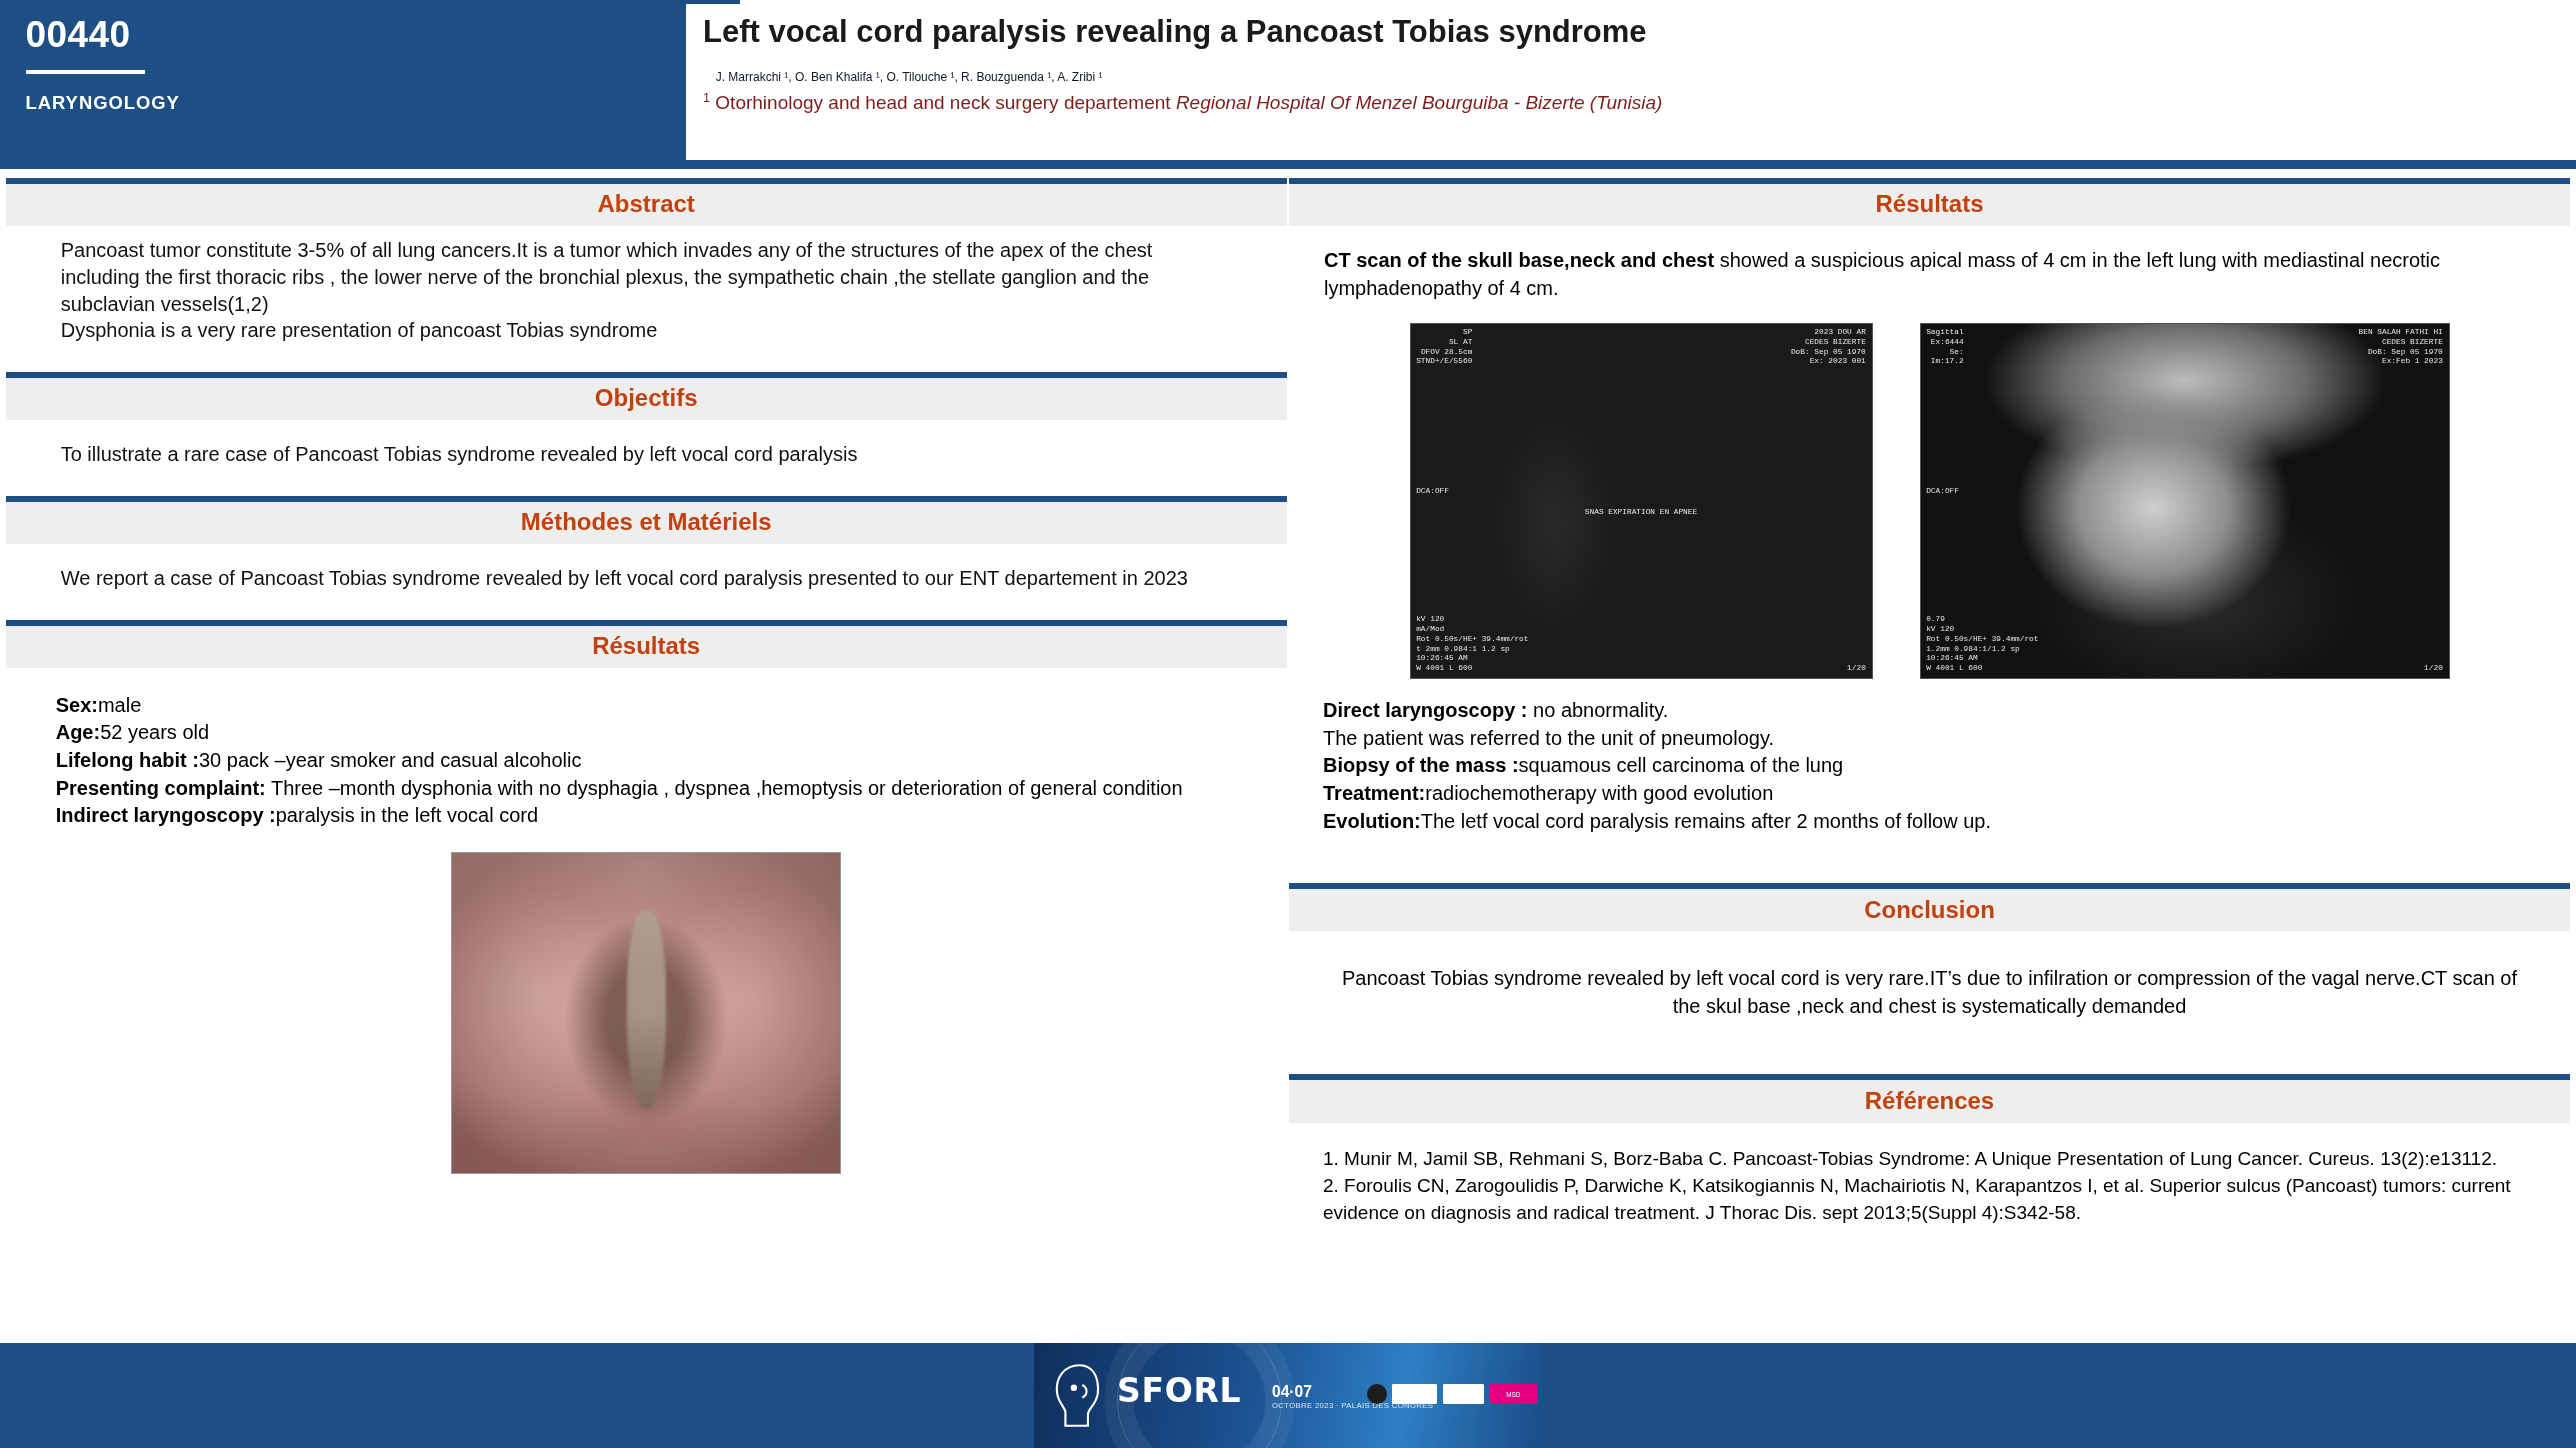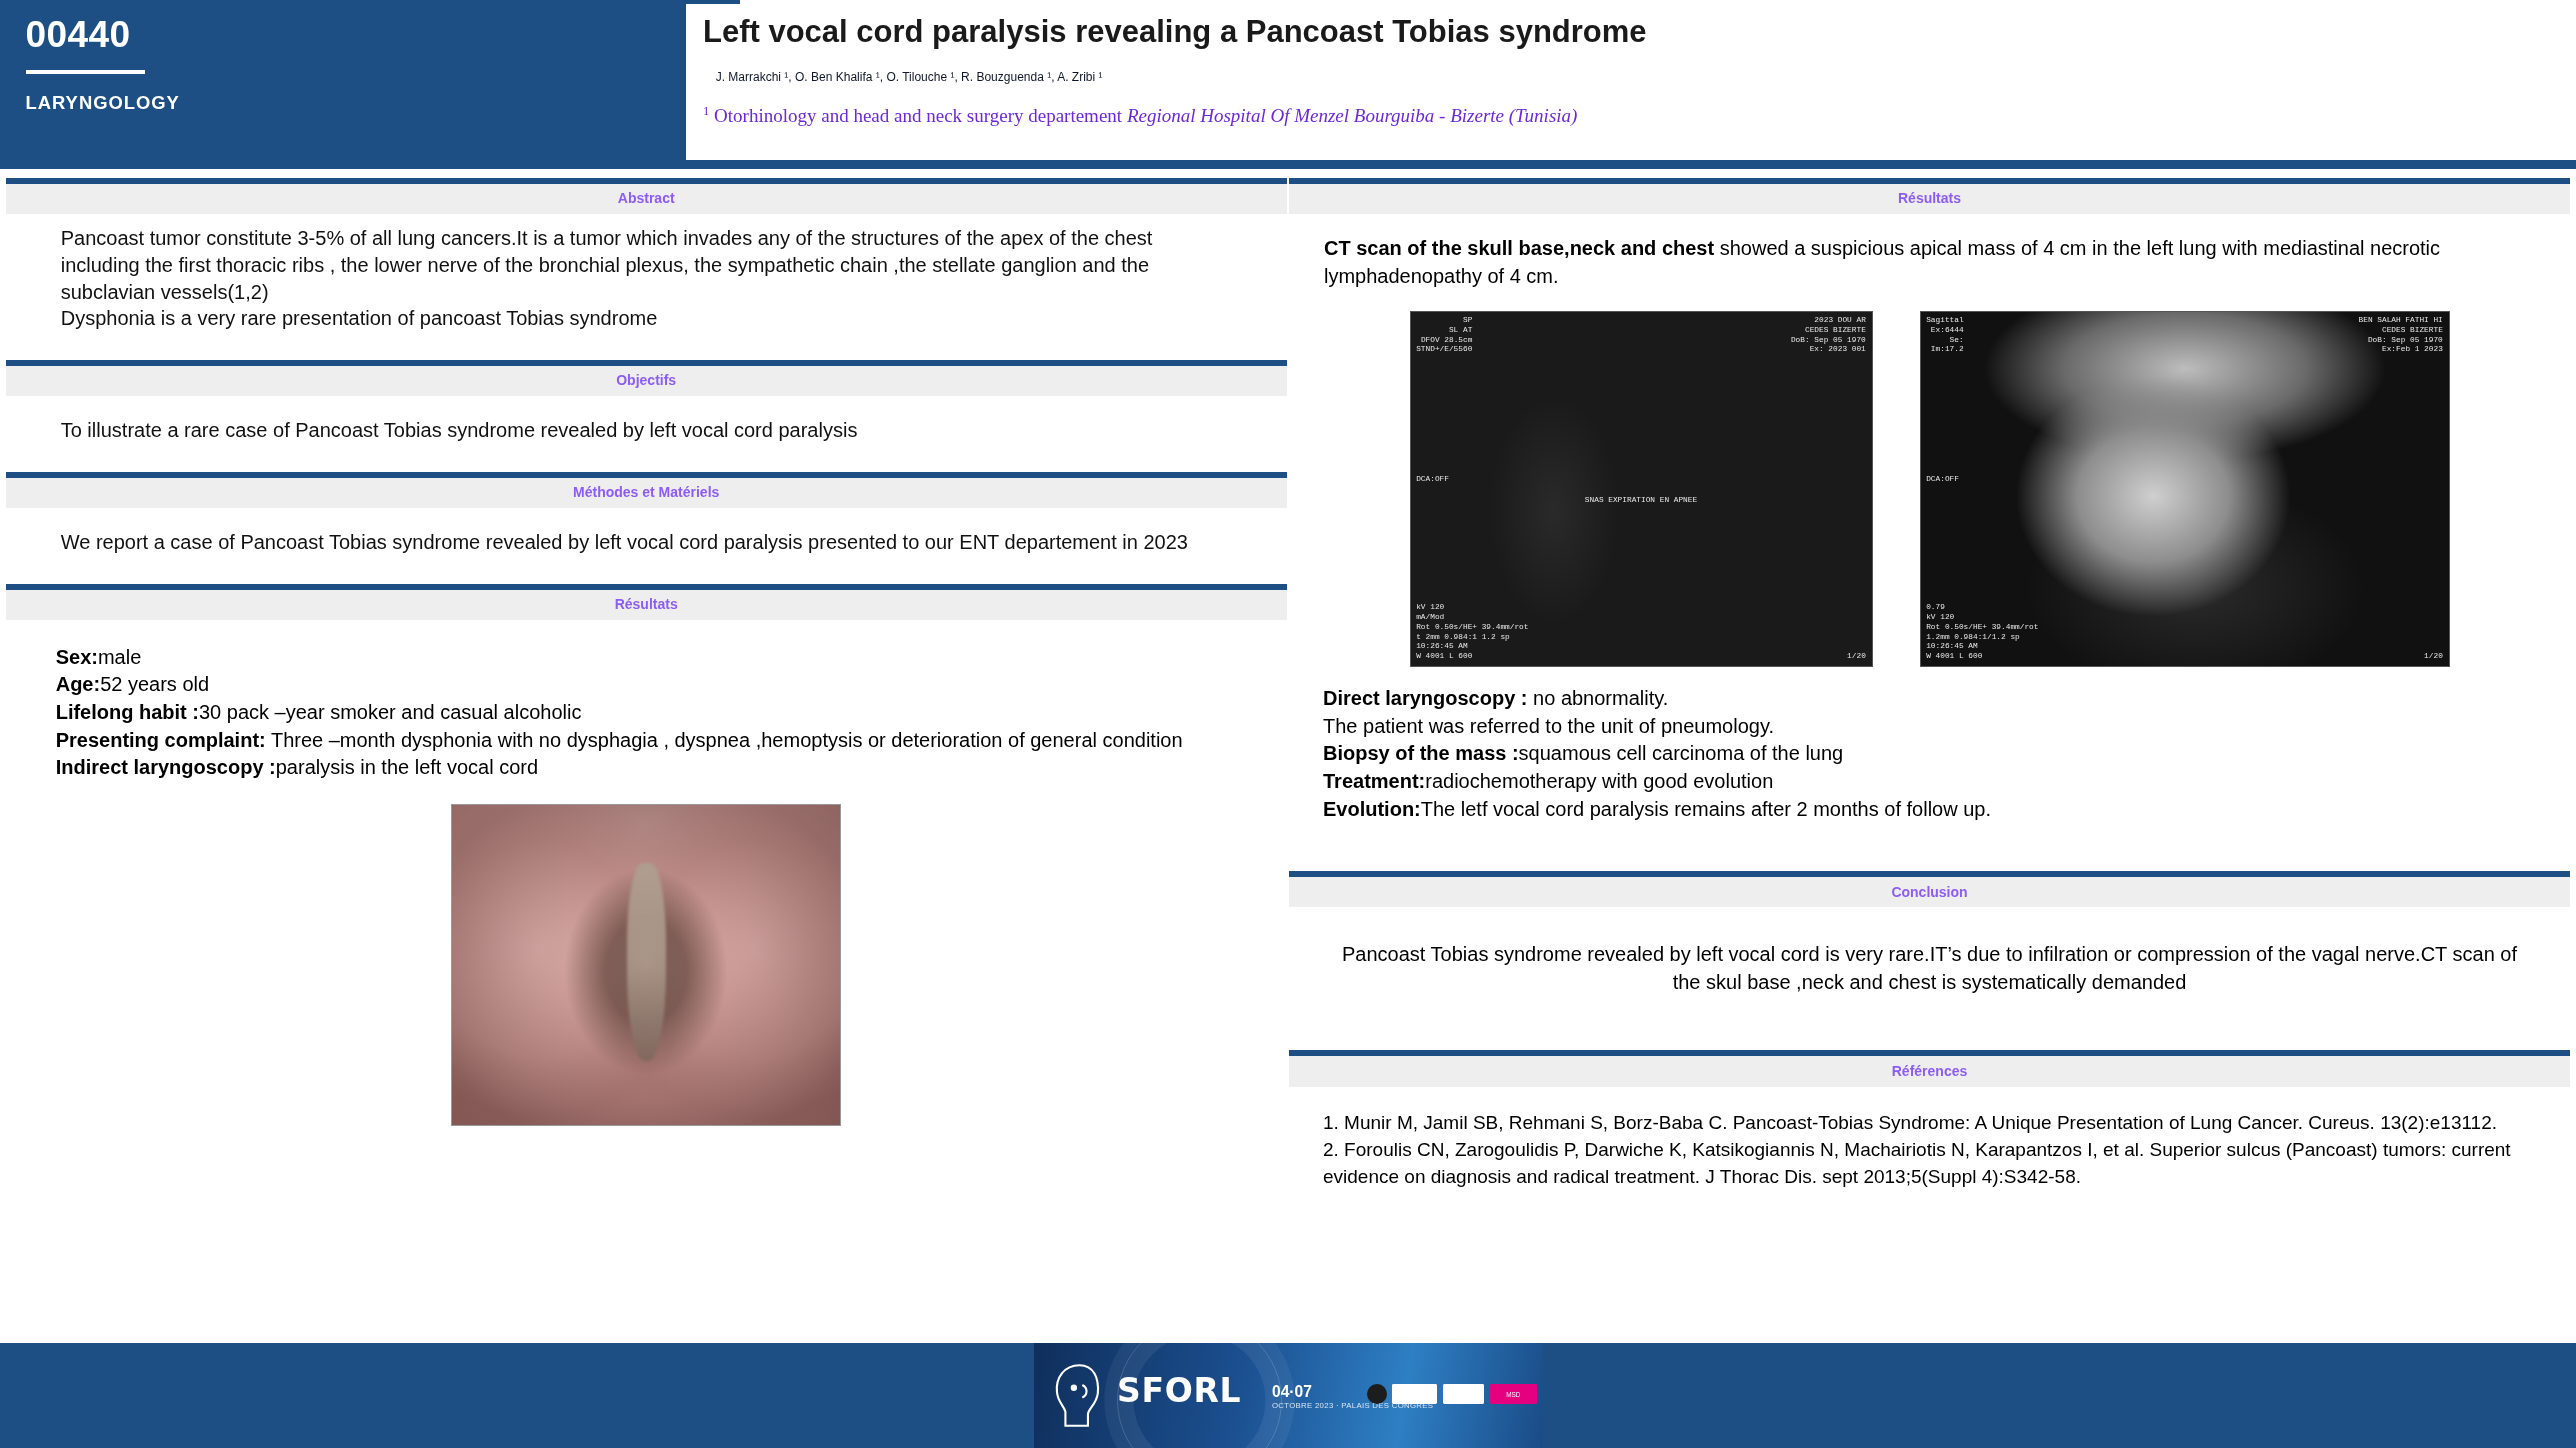--- a/index.html
+++ b/index.html
@@ -68,23 +68,22 @@
   }
   .authors {
     font-size: 12px;
     line-height: 1.35;
     color: #0f172a;
     margin-left: 12.7px;
   }
   .affiliation {
     font-size: 19px;
     line-height: 1.35;
-    color: #6d28d9;
-    margin-top: 18px;
-    font-family: Liberation Serif, serif;
+    color: #7f1d1d;
+    margin-top: 5px;
   }
   .affiliation sup { font-size: 12.7px; }
   .affiliation i { font-style: italic; }
 
   
   .top-bar {
     position: absolute;
     top: 160px; left: 0;
     width: 2576px;
     height: 8.5px;
@@ -107,22 +106,22 @@
 
   
   .section-band {
     background: #eeeeee;
     border-top: 6.4px solid #1d4f85;
     text-align: center;
     padding: 6.4px 0 7.8px 0;
     margin-bottom: 2.8px;
   }
   .section-band .section-title {
-    color: #8b5cf6;
-    font-size: 14px;
+    color: #c2410c;
+    font-size: 24px;
     font-weight: bold;
   }
 
   .body-text {
     font-size: 20px;
     line-height: 1.33;
     padding: 8.5px 51px 7px 55px;
     color: #111111;
   }
   .body-text.tight { padding-top: 18.4px; }

